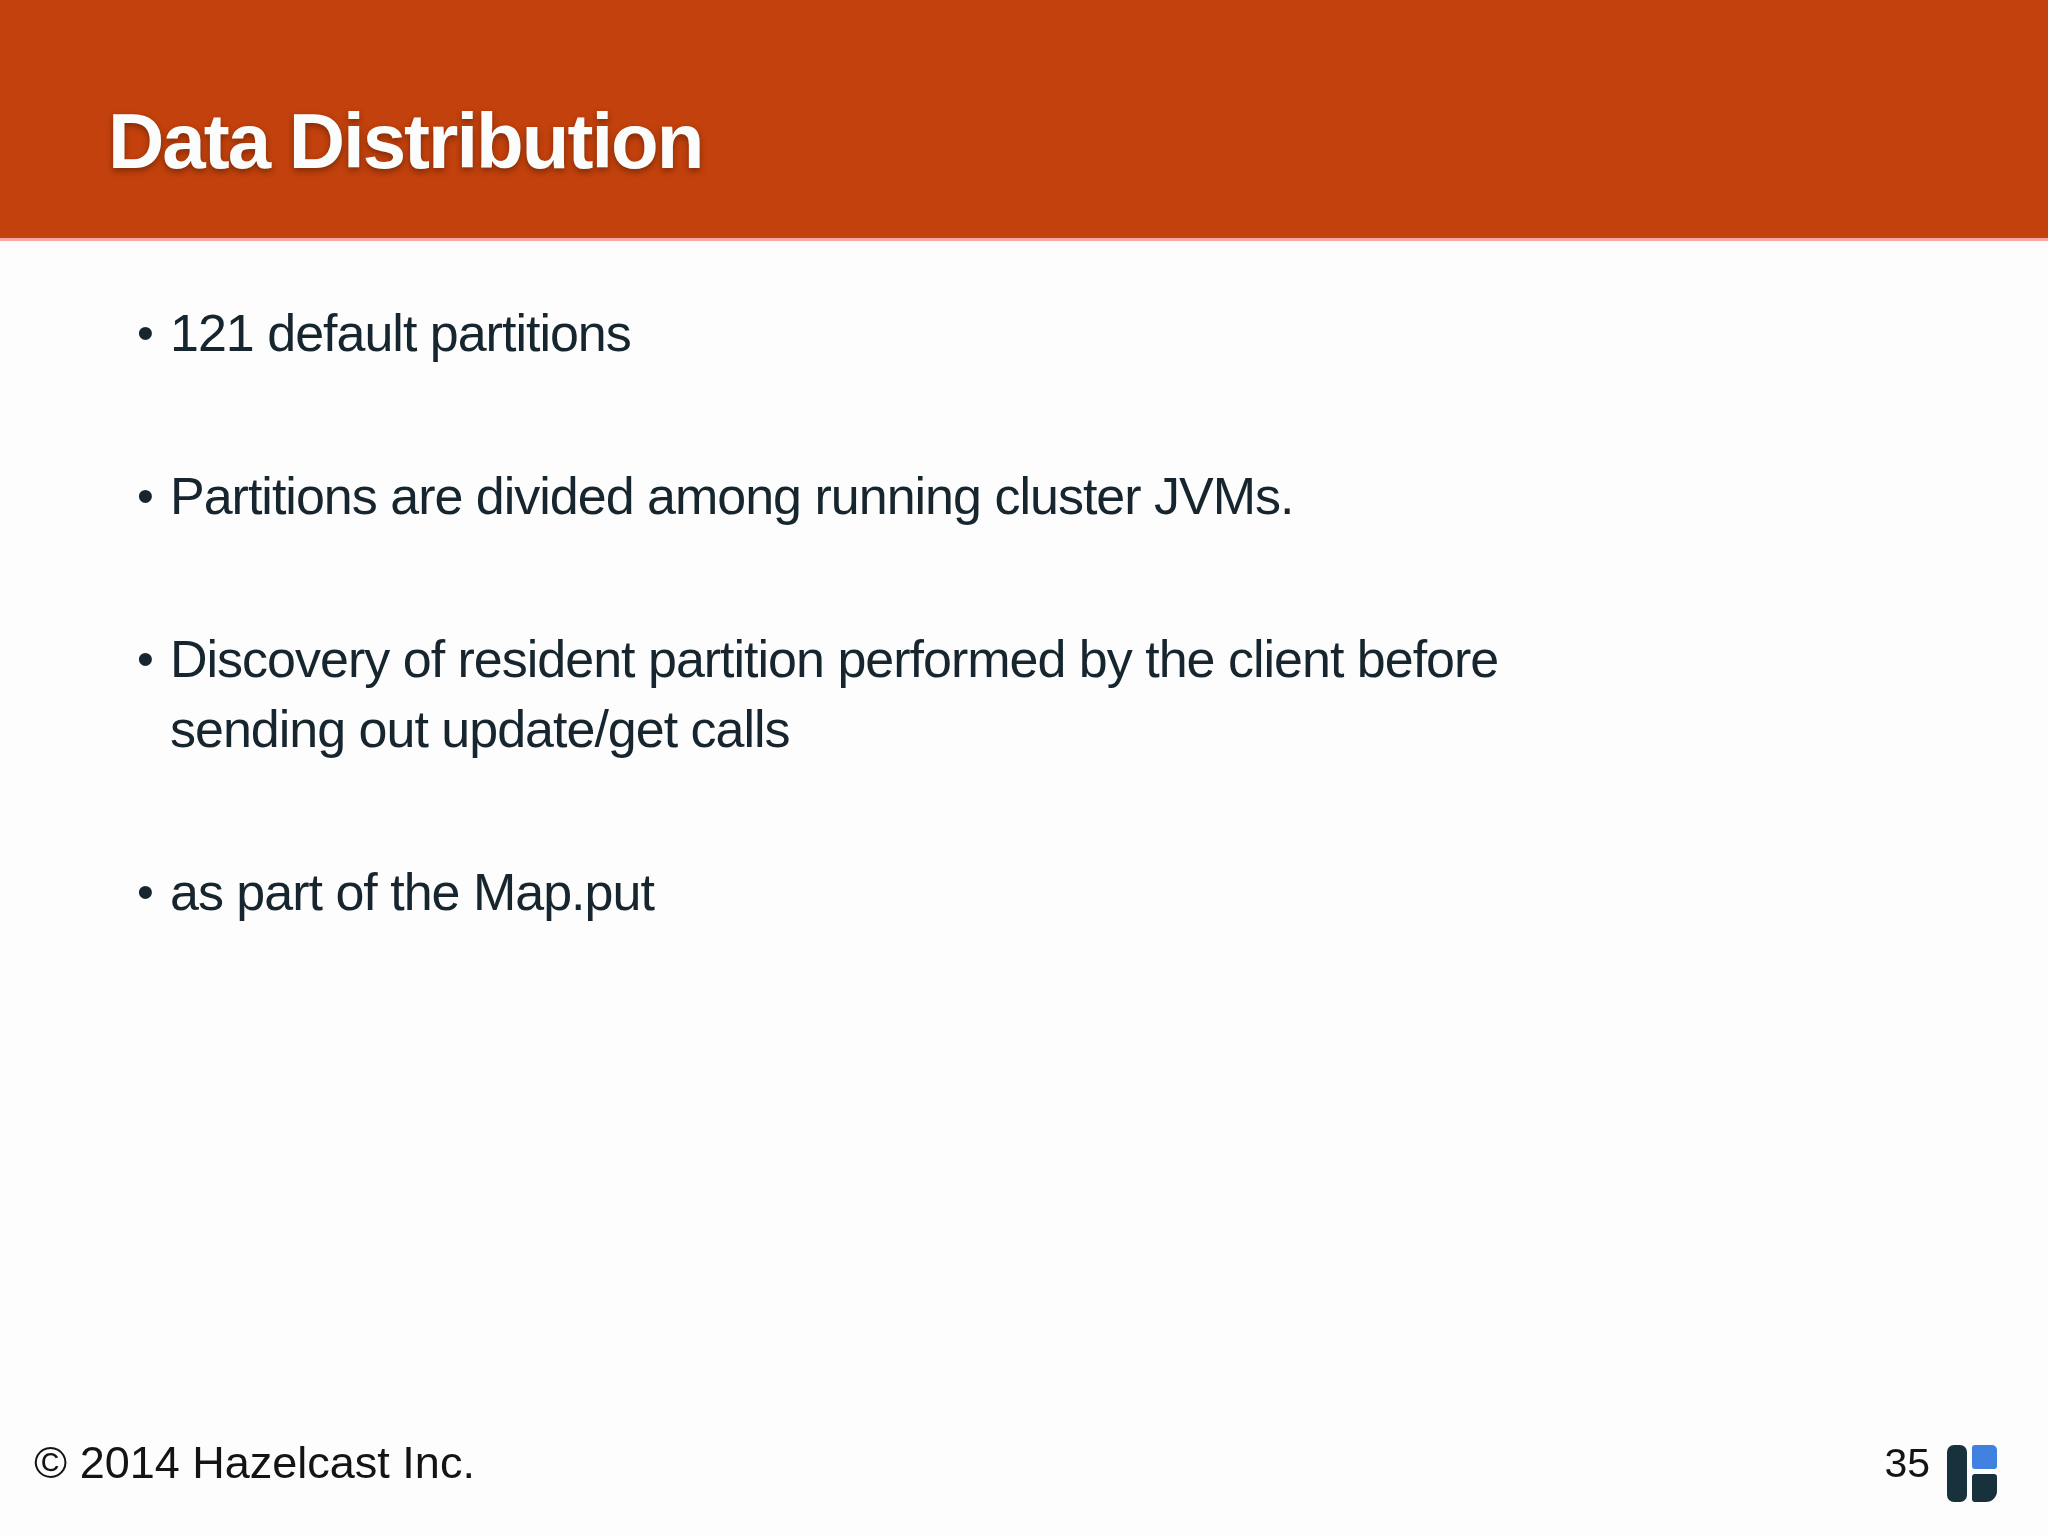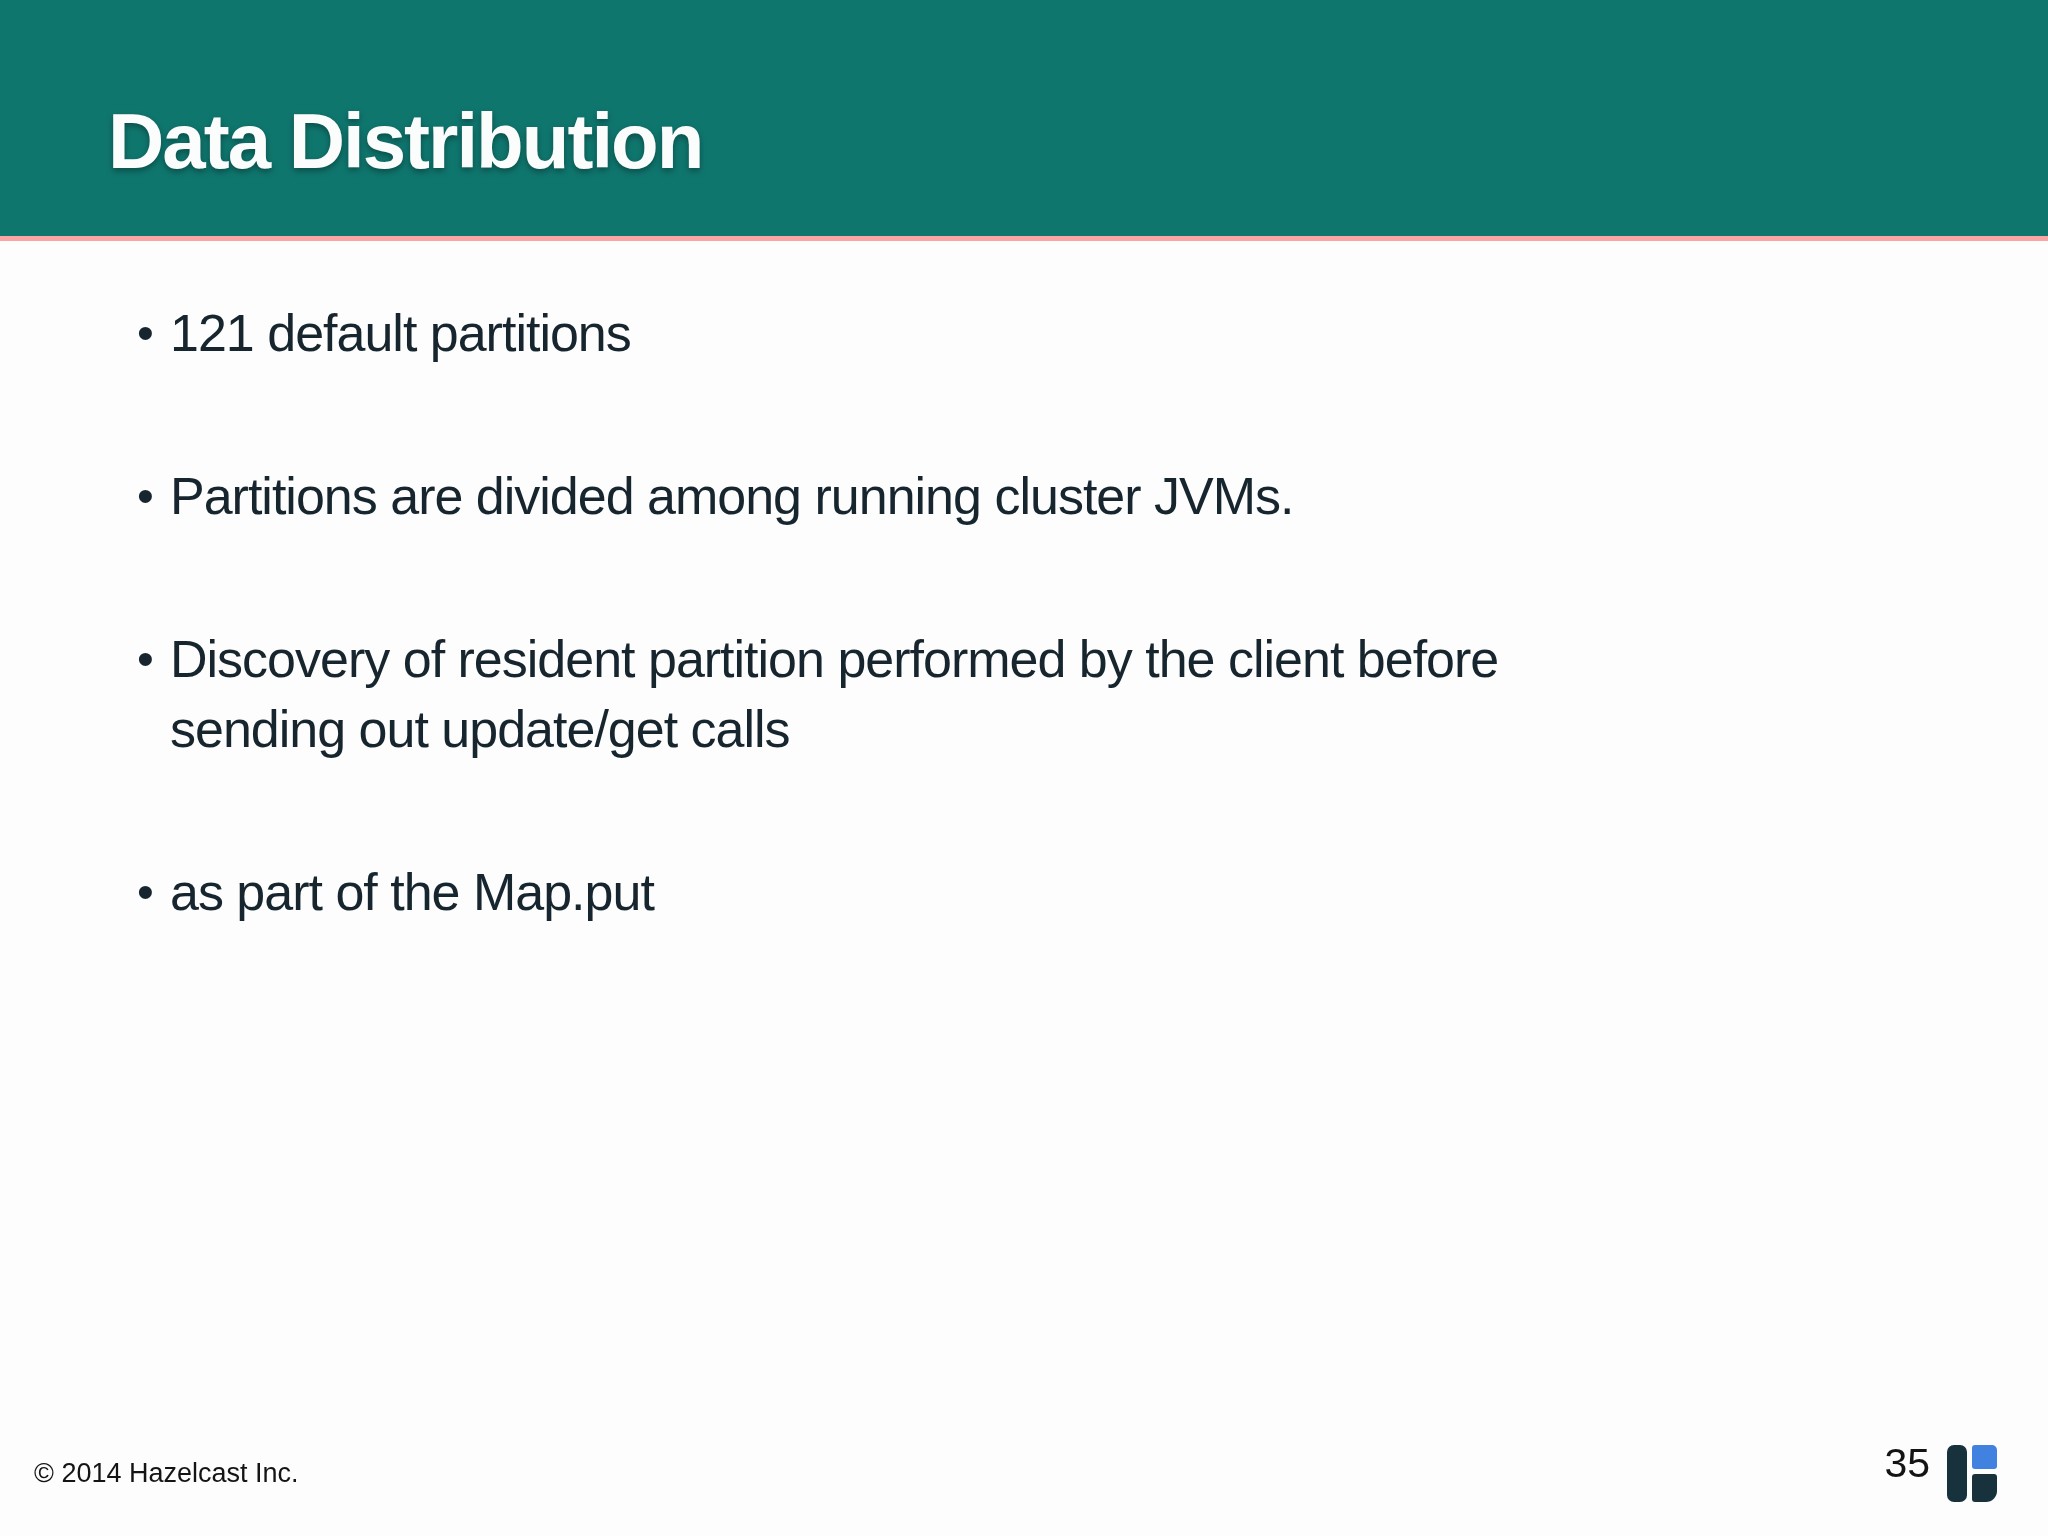--- a/index.html
+++ b/index.html
@@ -11,22 +11,22 @@
     overflow: hidden;
     font-family: "Liberation Sans", sans-serif;
   }
 
   
   .slide-header {
     position: absolute;
     top: 0; left: 0;
     width: 100%;
     height: 241px;
-    background: #0f766e;
-    border-bottom: 5px solid #fca5a5;
+    background: #c2410c;
+    border-bottom: 3px solid #fca5a5;
     box-sizing: border-box;
   }
   .slide-title {
     position: absolute;
     left: 108px;
     top: 102px;
     margin: 0;
     font-size: 78px;
     line-height: 1;
     font-weight: bold;
@@ -64,21 +64,21 @@
     font-size: 48px;
     color: #17262e;
   }
   .bullet-line { white-space: nowrap; }
 
   
   .copyright {
     position: absolute;
     left: 34px;
     bottom: 47px;
-    font-size: 27px;
+    font-size: 45px;
     letter-spacing: 0;
     color: #141414;
   }
   .page-number {
     position: absolute;
     right: 118px;
     bottom: 49px;
     font-size: 41px;
     color: #141414;
   }

